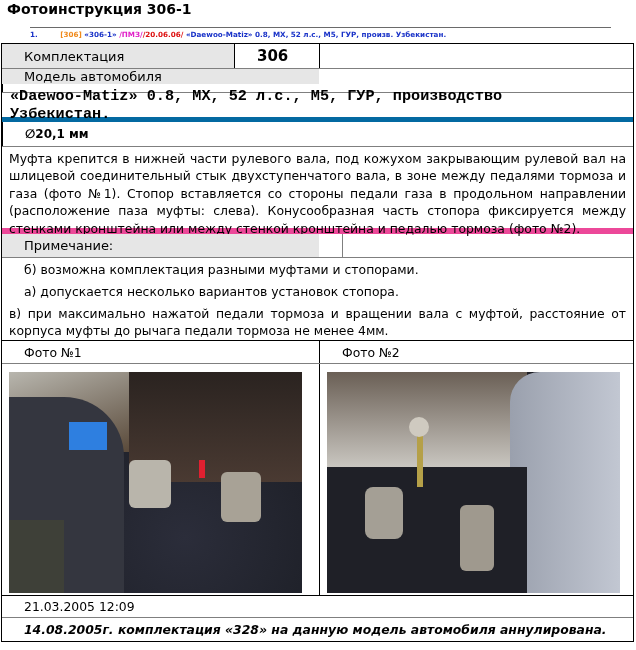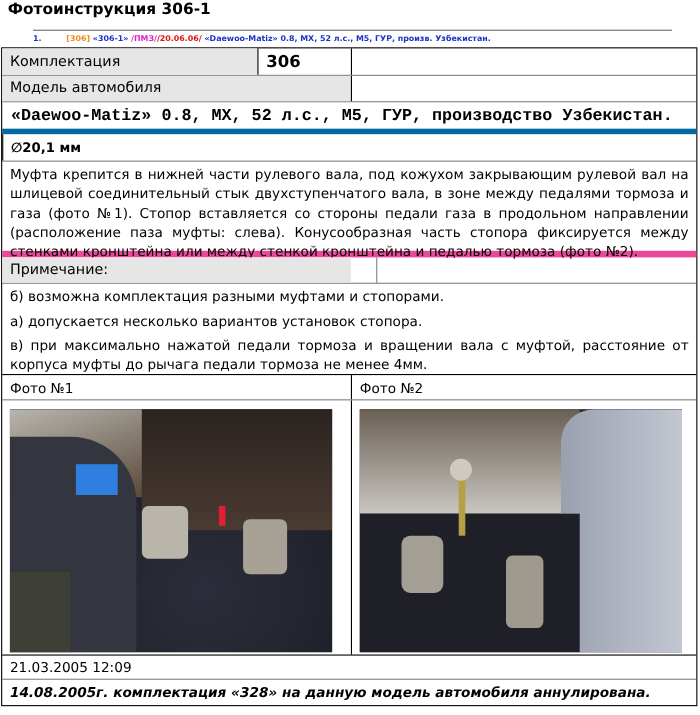--- a/index.html
+++ b/index.html
@@ -11,21 +11,21 @@
   .subline .num { color:#1a33c8; margin-right:20px; }
   .subline .code { color:#f08a1c; }
   .subline .art { color:#1a33c8; }
   .subline .pmz { color:#e020c8; }
   .subline .date { color:#d11; }
   .subline .desc { color:#1a33c8; }
 
   .tbl { position:absolute; left:1px; top:43px; width:633px; border:1px solid #000; box-sizing:border-box; }
   .row { position:relative; border-bottom:1px solid #7f7f7f; display:flex; box-sizing:border-box; }
   .row:last-child { border-bottom:none; }
-  .cell { box-sizing:border-box; padding:0 7px; display:flex; align-items:center; font-size:13px; }
+  .cell { box-sizing:border-box; padding:0 22px; display:flex; align-items:center; font-size:13px; }
   .grey { background:#e6e6e6; }
   .bl { border-left:1px solid #000; }
   .blg { border-left:1px solid #7f7f7f; }
   .bold { font-weight:bold; }
   .para { font-size:12.4px; line-height:17.4px; text-align:justify; padding:3px 7px 3px 7px; box-sizing:border-box; width:100%; }
   .note { font-size:12.4px; line-height:17px; padding:2px 7px; box-sizing:border-box; width:100%; text-align:justify; }
   .photo { position:relative; box-sizing:border-box; }
   .ph1 { position:absolute; left:7px; top:8px; width:293px; height:221px; background:
       radial-gradient(ellipse at 60% 75%, #2b2d3a 0%, #1e2028 60%, #15161b 100%); overflow:hidden; }
   .ph2 { position:absolute; left:7px; top:8px; width:293px; height:221px; background:#1f2027; overflow:hidden; }
@@ -45,21 +45,21 @@
 </div>
 
 <div class="tbl">
 
   <div class="row" style="height:25px;">
     <div class="cell grey" style="width:232px;">Комплектация</div>
     <div class="cell bl bold" style="width:85px;font-size:15px;">306</div>
     <div class="cell bl" style="flex:1;"></div>
   </div>
 
-  <div class="row" style="height:24px;">
+  <div class="row" style="height:24px;flex-direction:column;">
     <div class="cell grey" style="width:317px;">Модель автомобиля</div>
     <div class="cell bl" style="flex:1;"></div>
   </div>
 
   <div class="row" style="height:29px;border-bottom:5px solid #0369a1;font-family:Liberation Mono, monospace;">
     <div class="cell bold" style="width:100%;font-size:15.2px;padding-left:8px;">«Daewoo-Matiz» 0.8, МХ, 52 л.с., М5, ГУР, производство Узбекистан.</div>
   </div>
 
   <div class="row" style="height:25px;">
     <div class="cell bl bold" style="flex:1;font-size:12px;">∅20,1 мм</div>

